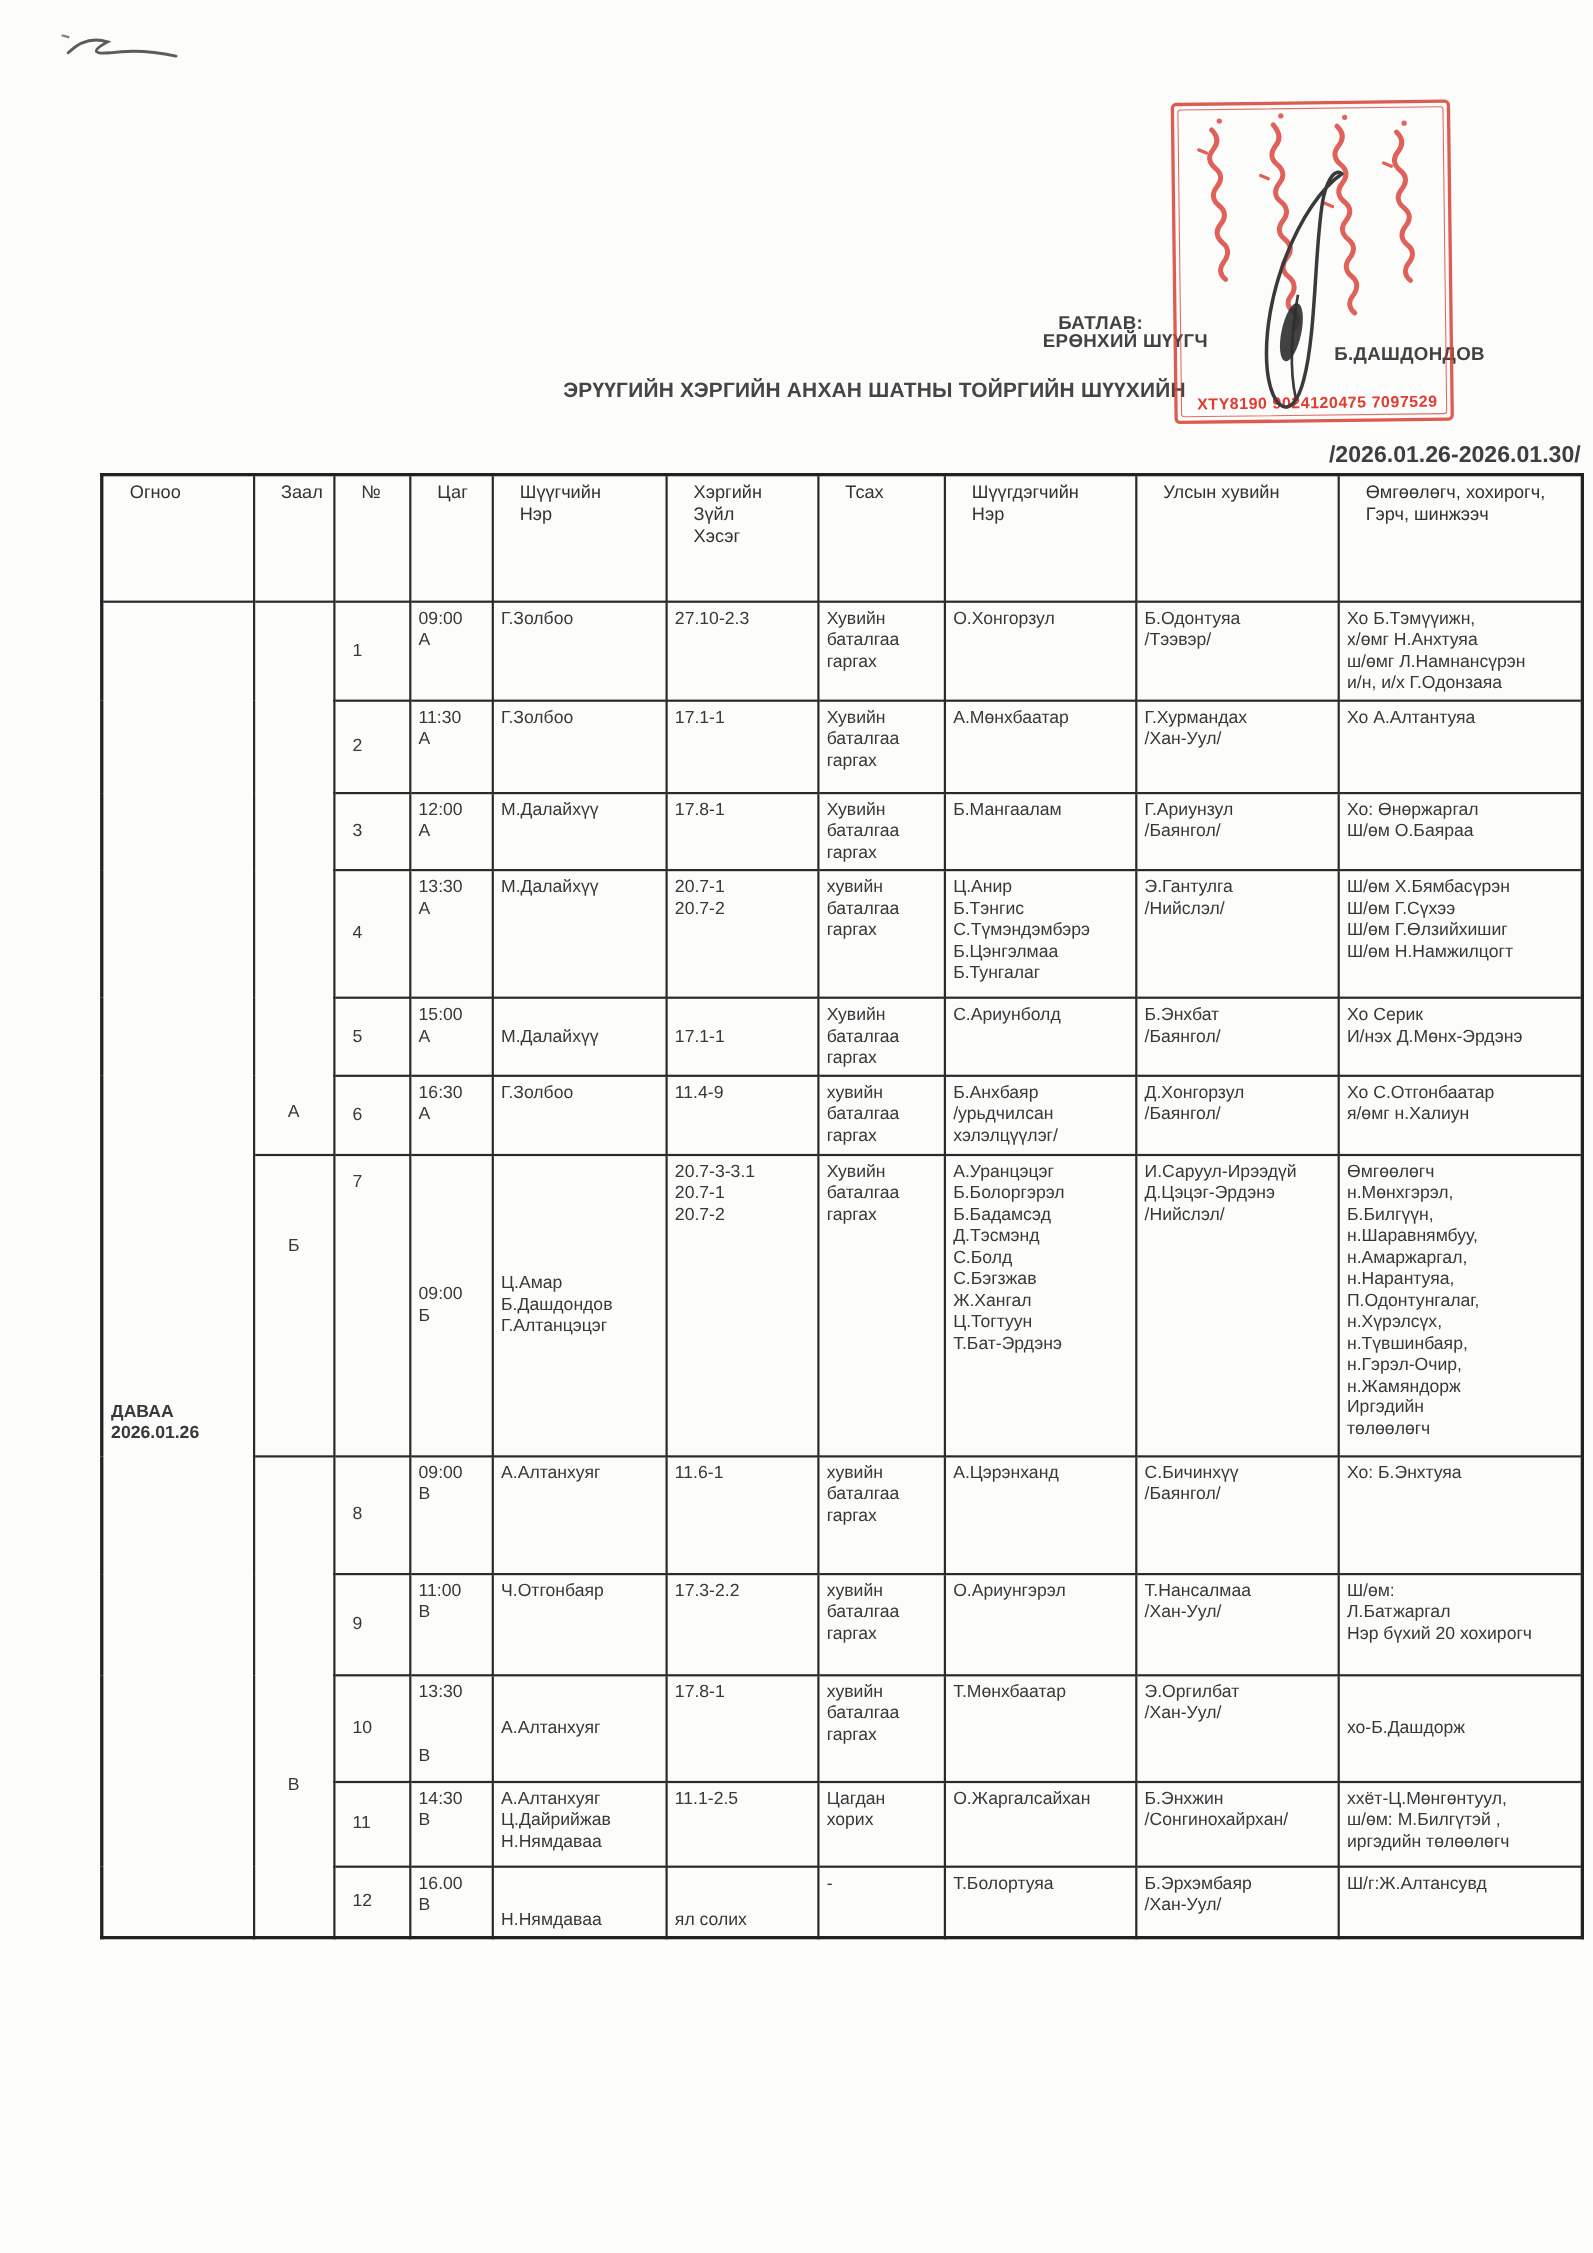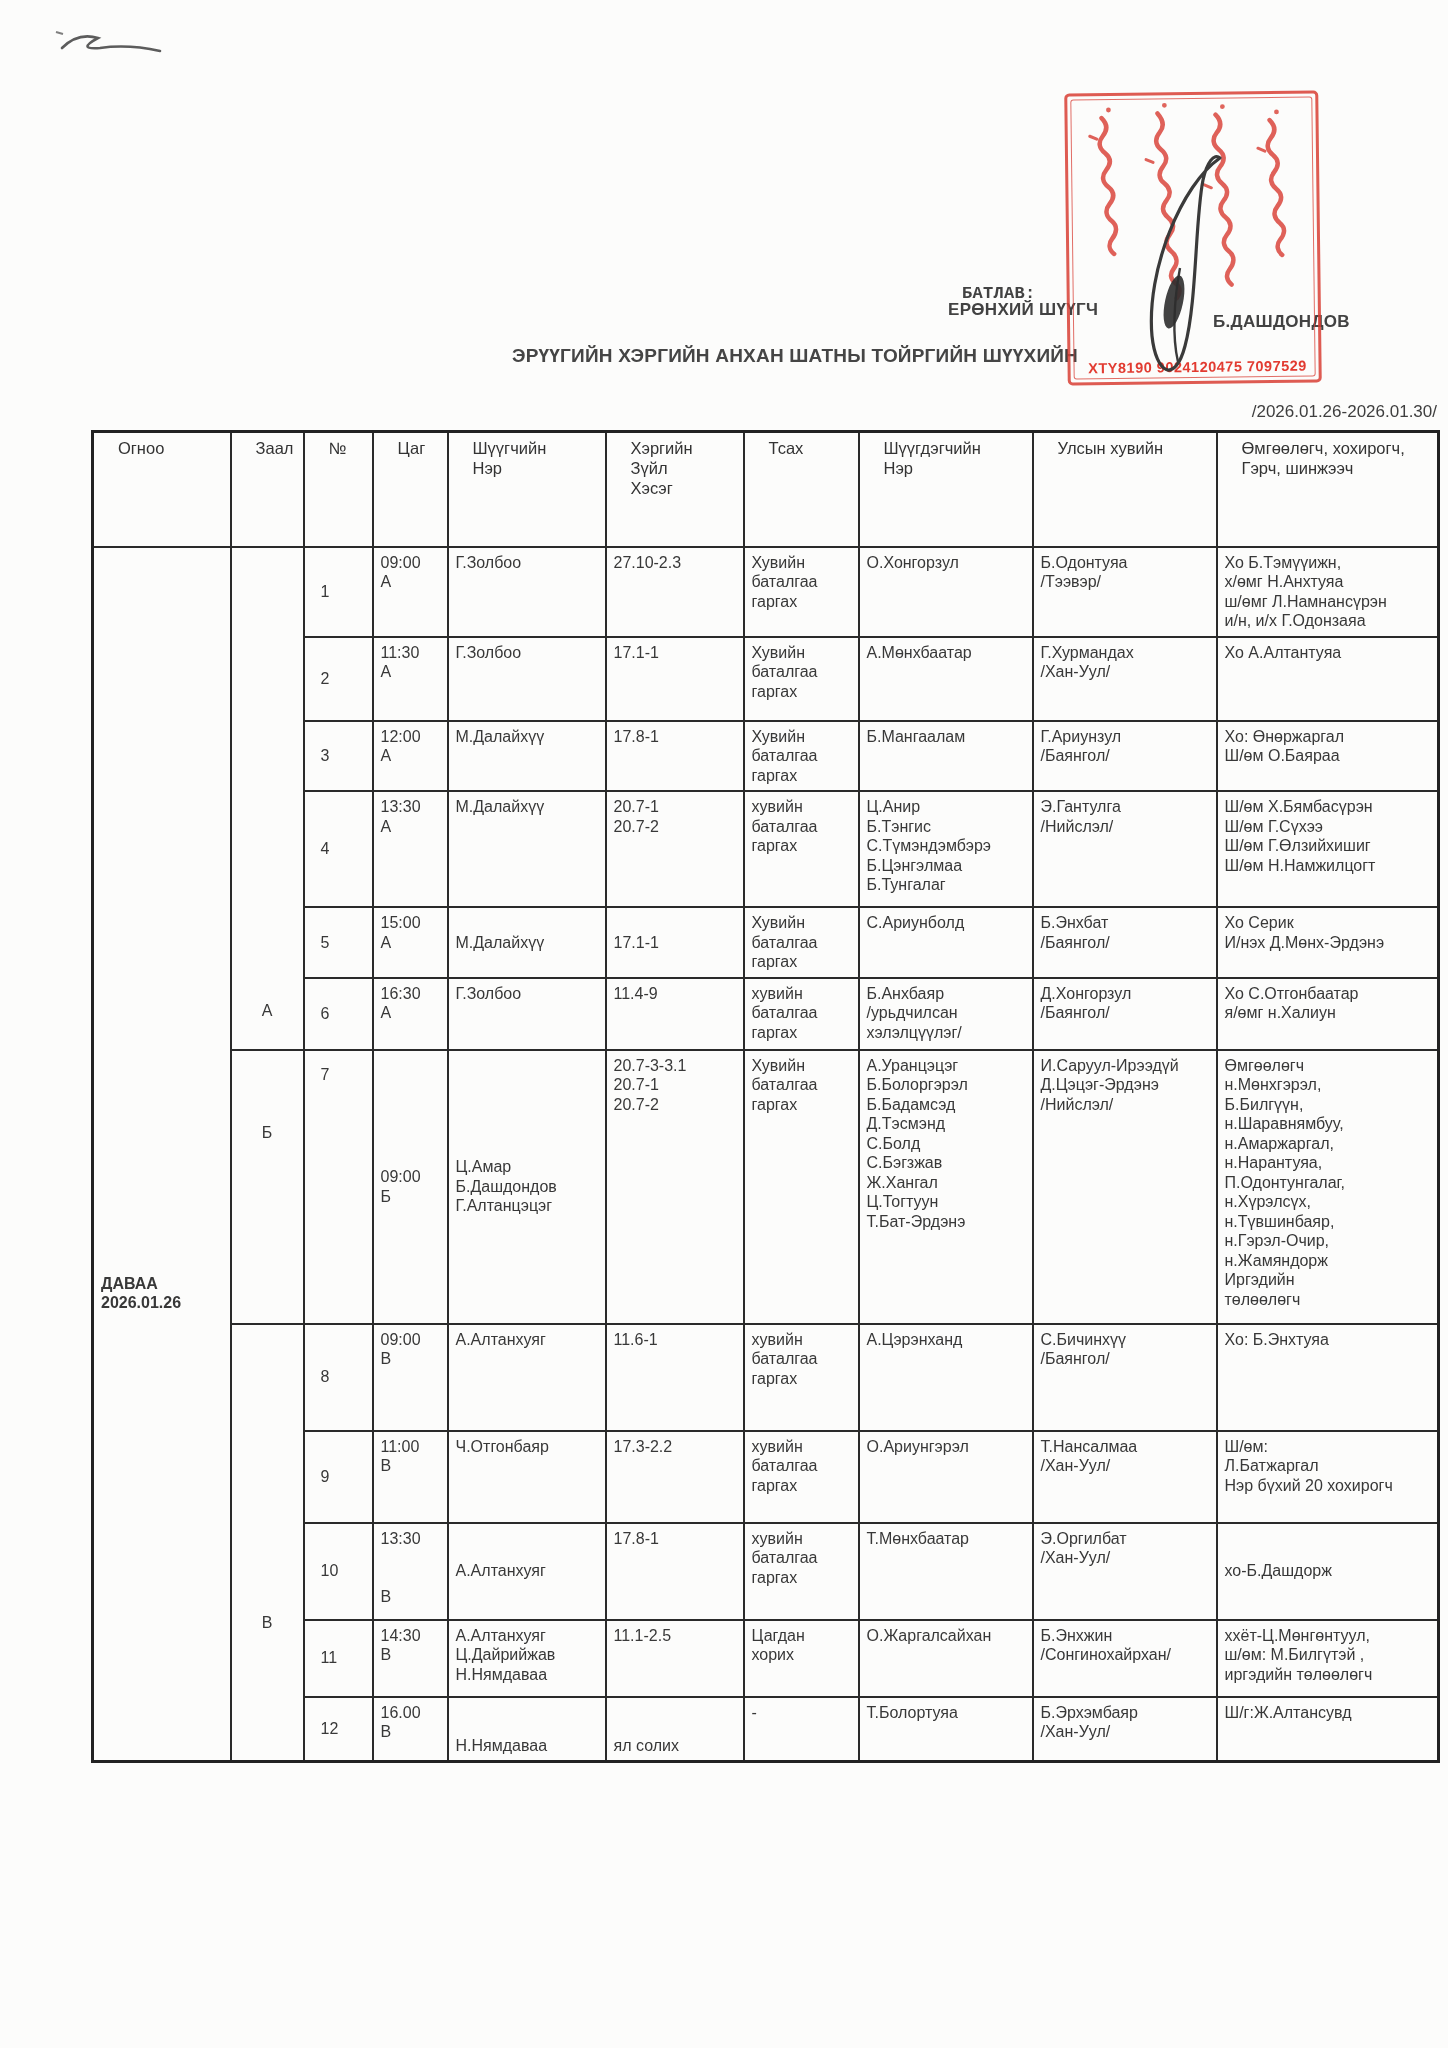--- a/index.html
+++ b/index.html
@@ -8,27 +8,27 @@
     background:#fcfcfb;
     font-family:"Liberation Sans", sans-serif;
     color:#373737;
     position:relative;
     overflow:hidden;
   }
   .abs{position:absolute;}
   
   .scribble{left:52px;top:22px;}
   
-  .approval-label{left:962px;top:284px;font-size:17px;font-weight:bold;color:#424242;letter-spacing:.3px;font-family:Liberation Mono, monospace;}
+  .approval-label{left:962px;top:284px;font-size:17px;font-weight:bold;color:#424242;letter-spacing:.3px;}
   .approver-title{left:948px;top:300px;font-size:17px;font-weight:bold;color:#424242;letter-spacing:.3px;}
   .approver-name{left:1213px;top:312px;font-size:17px;font-weight:bold;color:#424242;letter-spacing:.3px;}
   
   .doc-title{left:240px;top:344px;width:1110px;text-align:center;font-size:19px;font-weight:bold;color:#454545;line-height:24px;letter-spacing:.2px;}
   
-  .date-range{left:91px;top:402px;width:1346px;text-align:right;font-size:17px;font-weight:normal;color:#3e3e3e;}
+  .date-range{left:91px;top:402px;width:1346px;text-align:right;font-size:21px;font-weight:bold;color:#3e3e3e;}
   
   .stamp{
     left:1066px;top:92px;width:254px;height:292px;
     border:3px solid rgba(216,62,52,.85);
     border-radius:5px;
     transform:rotate(-.7deg);
     box-sizing:border-box;
     z-index:2;
   }
   .stamp-inner{

